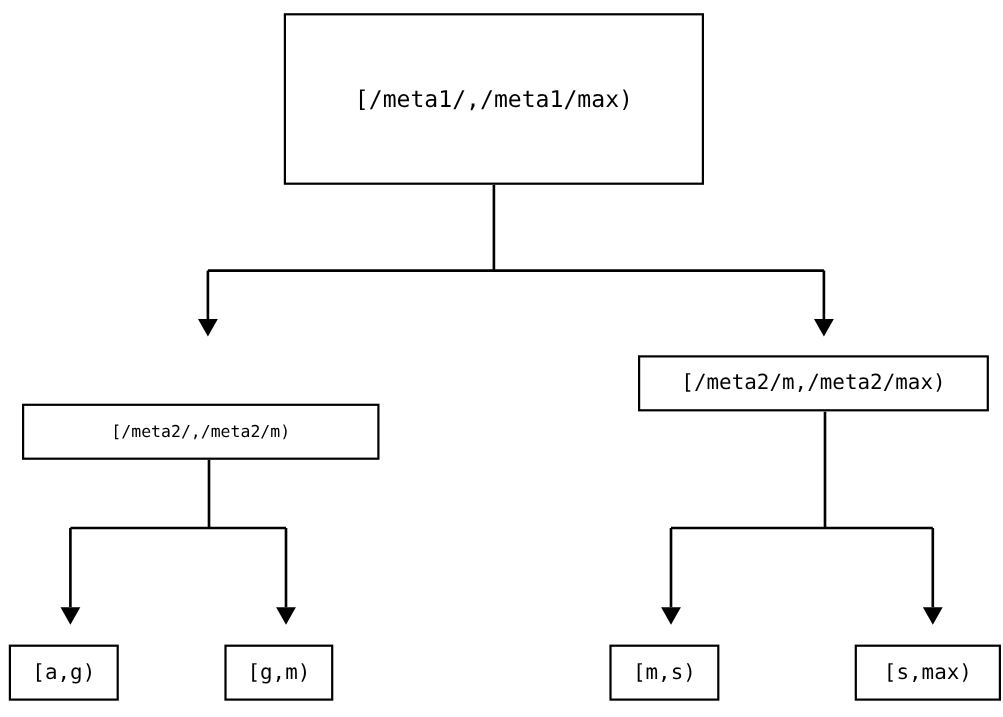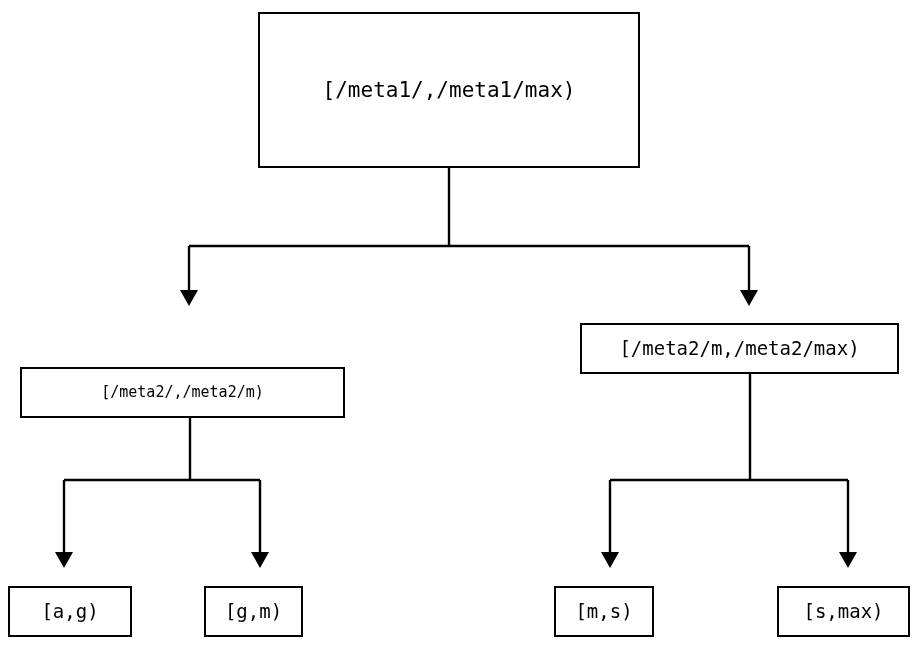--- a/index.html
+++ b/index.html
@@ -52,21 +52,21 @@
     top: 323px;
     width: 319px;
     height: 51px;
     font-size: 19px;
   }
   .node-leaf {
     top: 586px;
     height: 51px;
     font-size: 19px;
   }
-  .node-leaf-1 { left: 8px;   width: 124px; }
+  .node-leaf-1 { left: 8px;   width: 100px; }
   .node-leaf-2 { left: 204px; width: 99px;  }
   .node-leaf-3 { left: 554px; width: 100px; }
   .node-leaf-4 { left: 777px; width: 133px; }
 
   #edge-layer {
     position: absolute;
     left: 0;
     top: 0;
     width: 912px;
     height: 652px;

